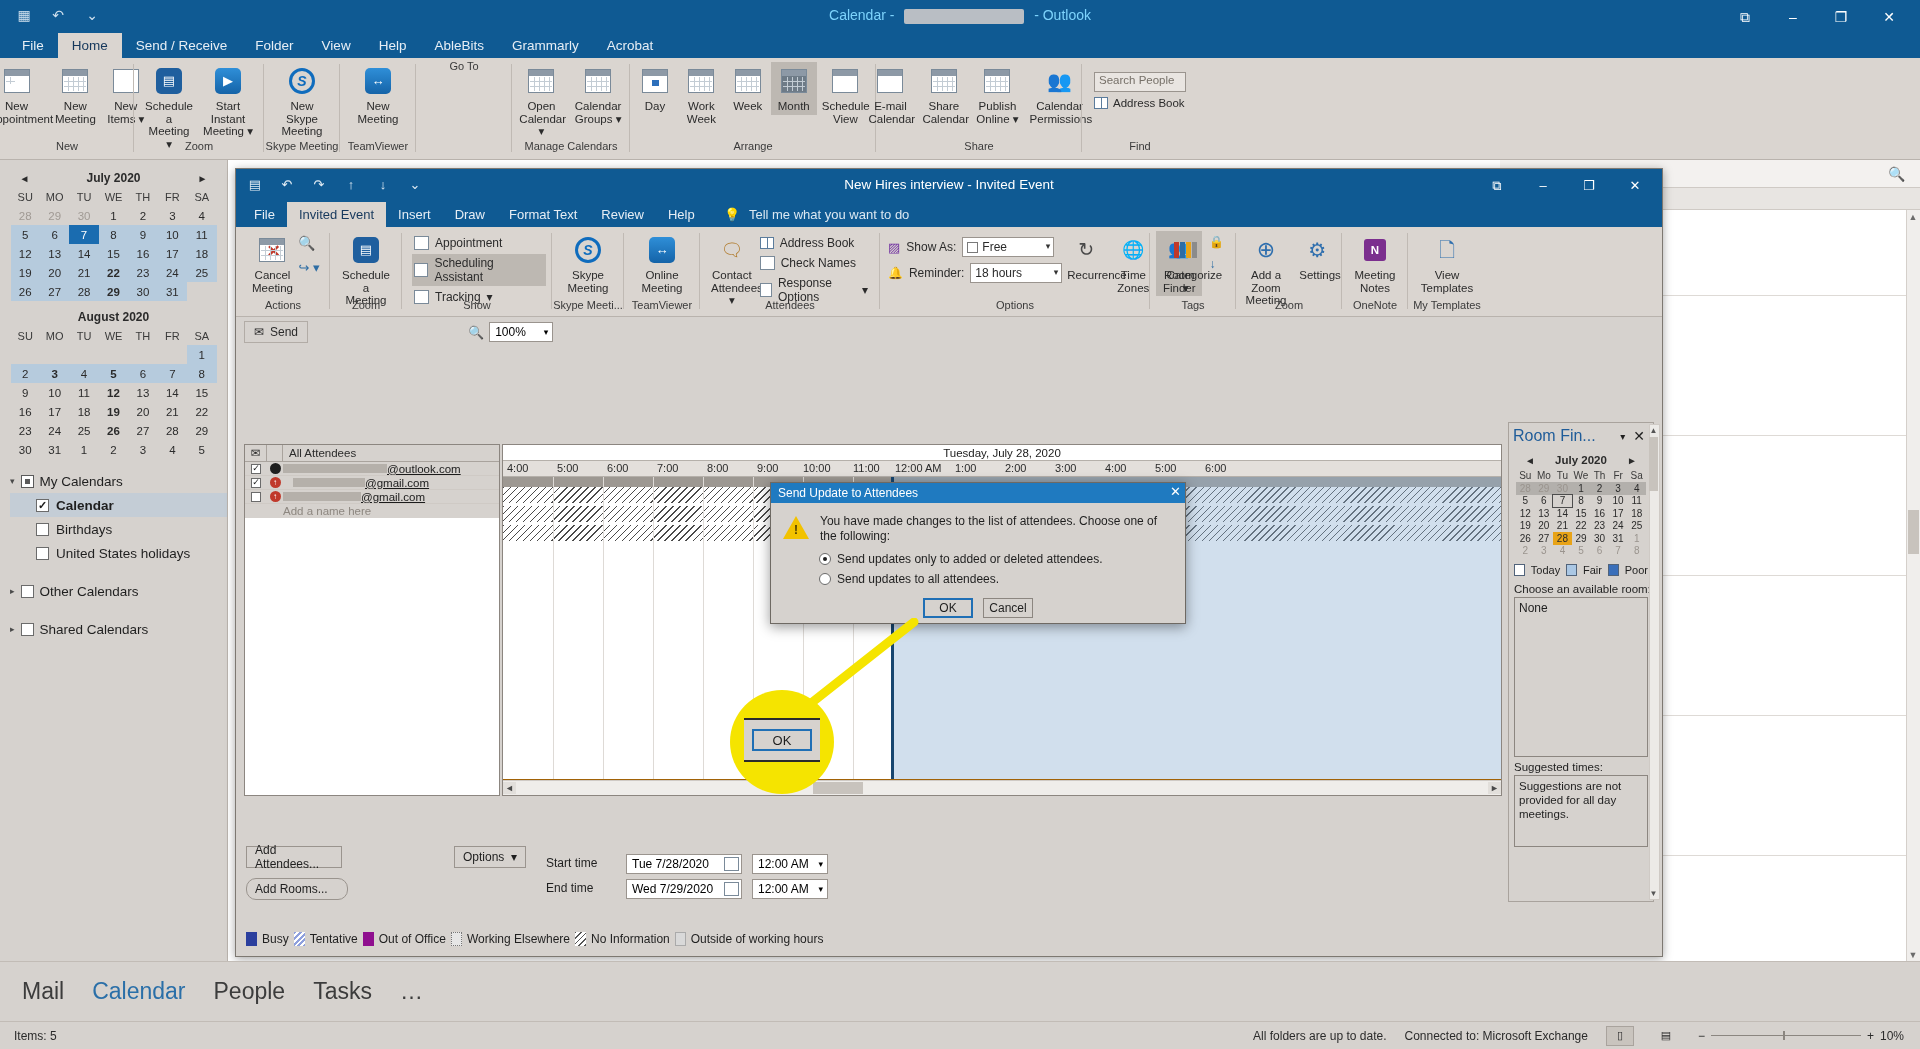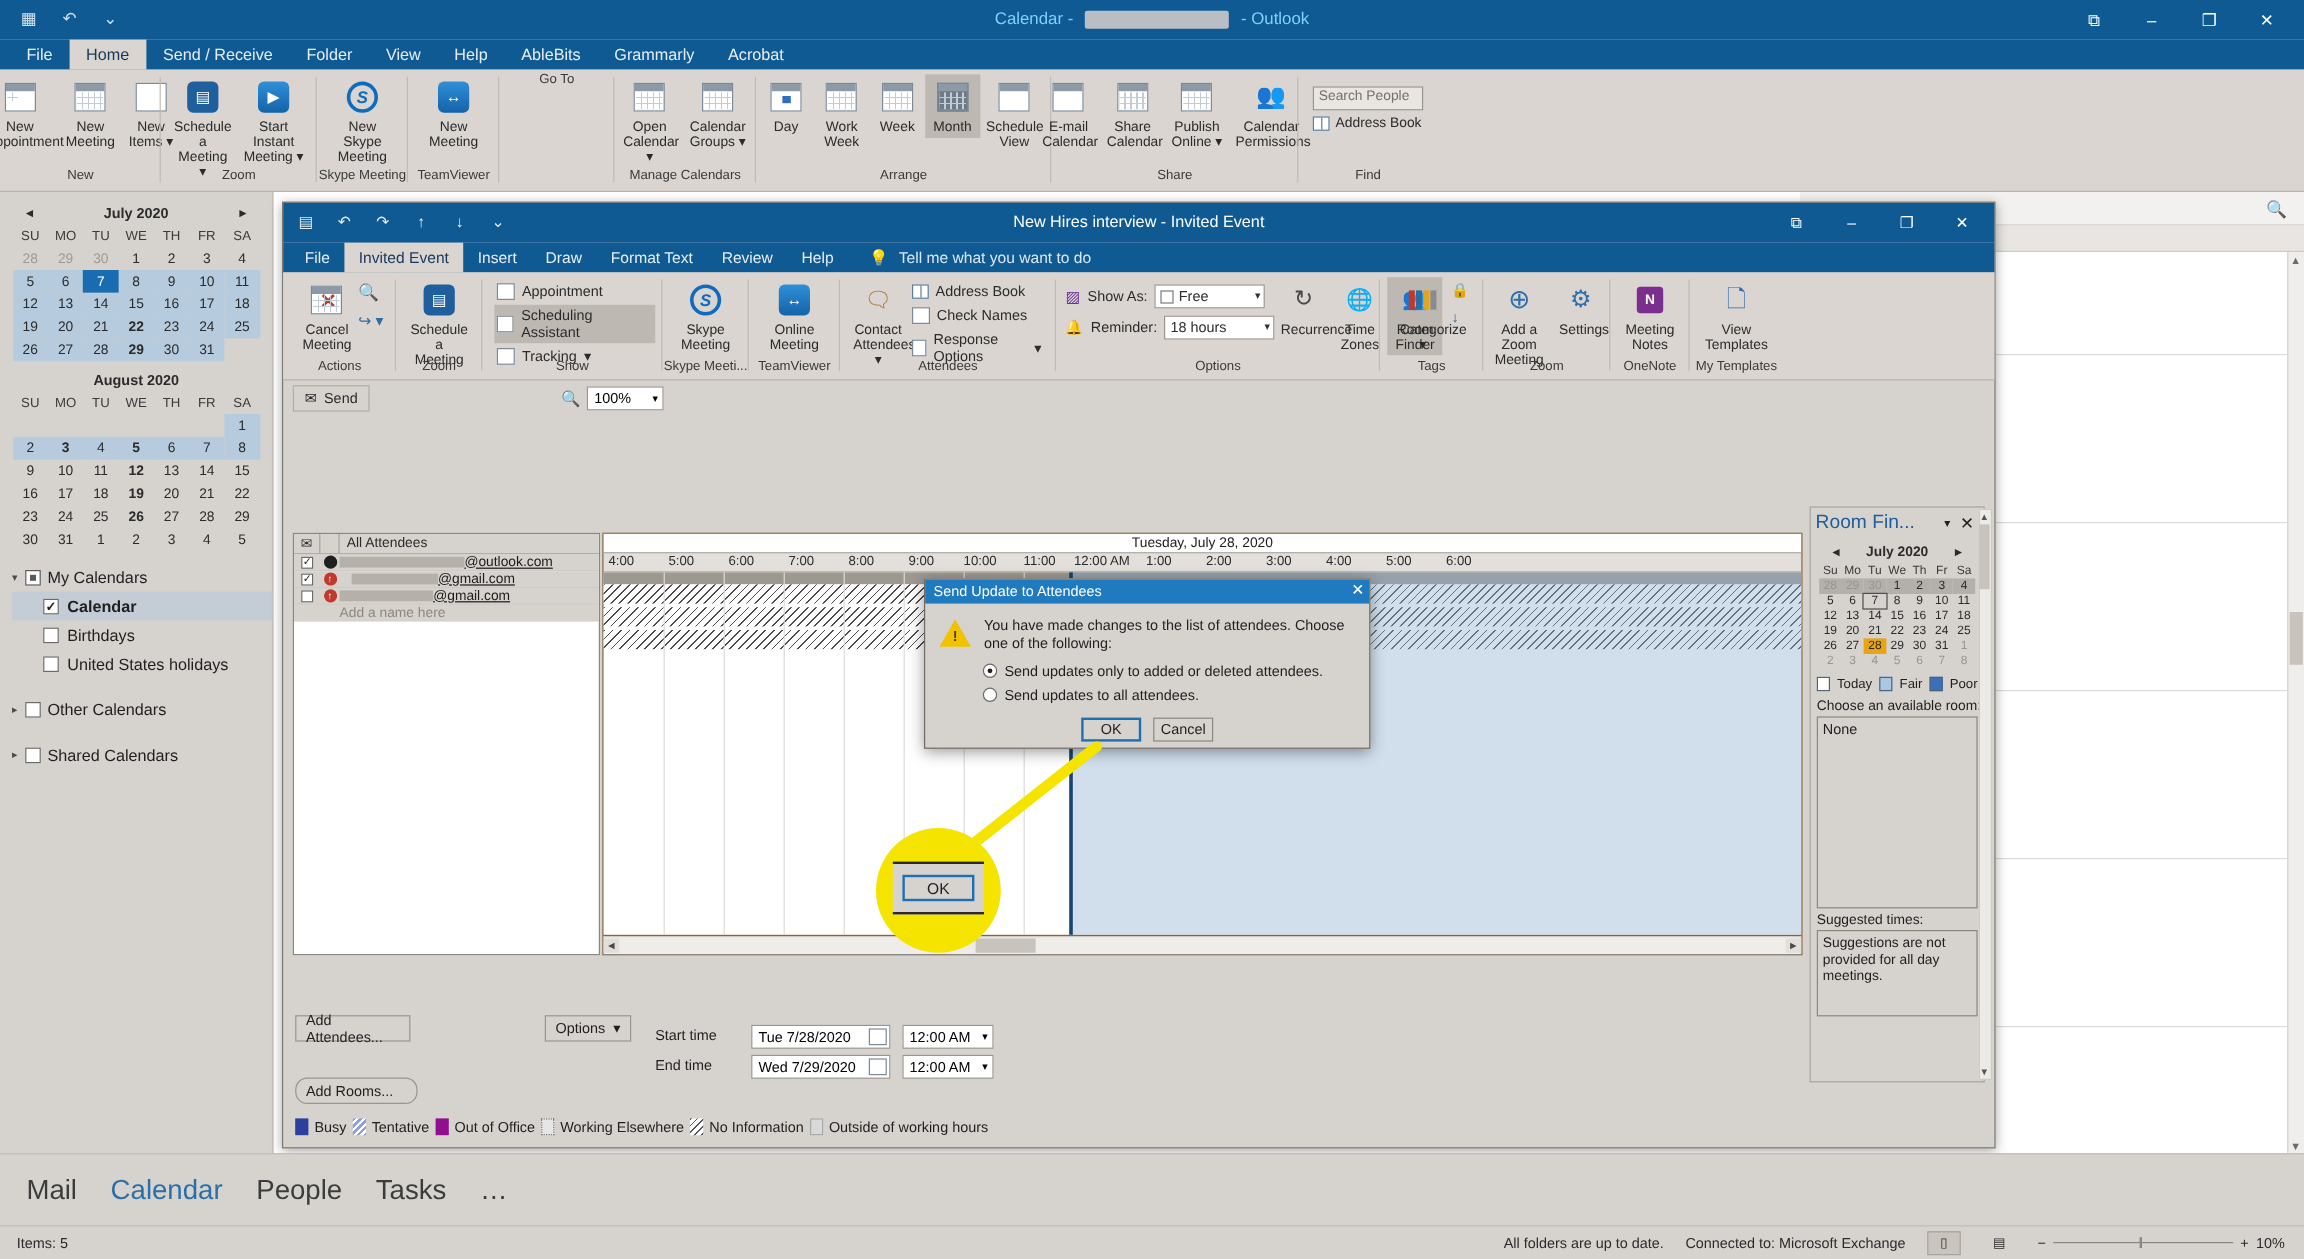--- a/index.html
+++ b/index.html
@@ -219,21 +219,21 @@
   .mw-bottom { position:absolute; left:0; right:0; bottom:0; height:110px; }
   .btn-gray { border:1px solid #9a948e; background:#d6d2ce; font-size:12px; color:#1f1f1f; display:flex; align-items:center; padding:0 8px; height:22px; }
   .timefield { width:116px; height:20px; border:1px solid #9a948e; background:#fff; font-size:12px; display:flex; align-items:center; padding-left:5px; position:relative; }
   .timefield .cal-ic { position:absolute; right:2px; top:2px; width:15px; height:14px; border:1px solid #7a8a99; background:#fff; }
   .tcombo { width:76px; height:20px; border:1px solid #9a948e; background:#fff; font-size:12px; display:flex; align-items:center; padding-left:5px; position:relative; }
   .legendbar { position:absolute; left:10px; bottom:10px; display:flex; align-items:center; gap:5px; font-size:12px; color:#1f1f1f; }
   .lsw { width:11px; height:14px; display:inline-block; }
 
   
   .dlg {
-    position:absolute; left:770px; top:482px; width:372px; height:142px;
+    position:absolute; left:770px; top:482px; width:416px; height:142px;
     background:#d6d2ce; border:1px solid #6e6963; box-shadow:0 3px 12px rgba(0,0,0,.4); z-index:50;
   }
   .dlg-title { height:20px; background:#1f7ac0; color:#fff; font-size:12px; display:flex; align-items:center; padding-left:7px; position:relative; }
   .dlg-x { position:absolute; right:4px; top:1px; font-size:13px; color:#fff; }
   .dlg-body { padding:11px 12px 0 12px; display:flex; gap:11px; }
   .warn-tri { width:0;height:0;border-left:13px solid transparent;border-right:13px solid transparent;border-bottom:23px solid #f2c200; position:relative; flex:none; margin-top:2px; }
   .warn-tri::after { content:"!"; position:absolute; left:-2px; top:7px; font-size:12px; font-weight:bold; color:#4a3a00; }
   .dlg-msg { font-size:12px; color:#1f1f1f; line-height:15px; }
   .radio-row { display:flex; align-items:center; gap:6px; font-size:12px; color:#1f1f1f; margin-left:48px; margin-top:8px; }
   .radio { width:12px;height:12px;border-radius:50%;border:1px solid #6b6b6b;background:#fff;position:relative;flex:none; }
@@ -1105,21 +1105,21 @@
 
     <div class="rf-scroll" style="right:2px;top:-20px;bottom:6px;width:11px;">
       <div style="position:absolute;right:0;top:0;width:11px;height:11px;font-size:8px;color:#555;display:flex;align-items:center;justify-content:center;">▲</div>
       <div style="position:absolute;right:1px;top:12px;width:9px;height:54px;background:#c8c3bd;"></div>
       <div style="position:absolute;right:0;bottom:0;width:11px;height:11px;font-size:8px;color:#555;display:flex;align-items:center;justify-content:center;">▼</div>
     </div>
   </div>
 
   <div class="mw-bottom">
     <div class="btn-gray" style="position:absolute;left:10px;top:0;width:96px;">Add Attendees...</div>
-    <div class="btn-gray" style="position:absolute;left:10px;top:52px;width:102px;border-radius:10px;">Add Rooms...</div>
+    <div class="btn-gray" style="position:absolute;left:10px;top:32px;width:102px;border-radius:10px;">Add Rooms...</div>
 
     <div class="btn-gray" style="position:absolute;left:218px;top:0;width:72px;justify-content:space-between;">
       <span>Options</span>
       <span>▾</span>
     </div>
 
     <div style="position:absolute;left:310px;top:10px;font-size:12px;color:#1f1f1f;">Start time</div>
     <div class="timefield" style="position:absolute;left:390px;top:8px;">
       <span>Tue 7/28/2020</span>
       <span class="cal-ic"></span>

